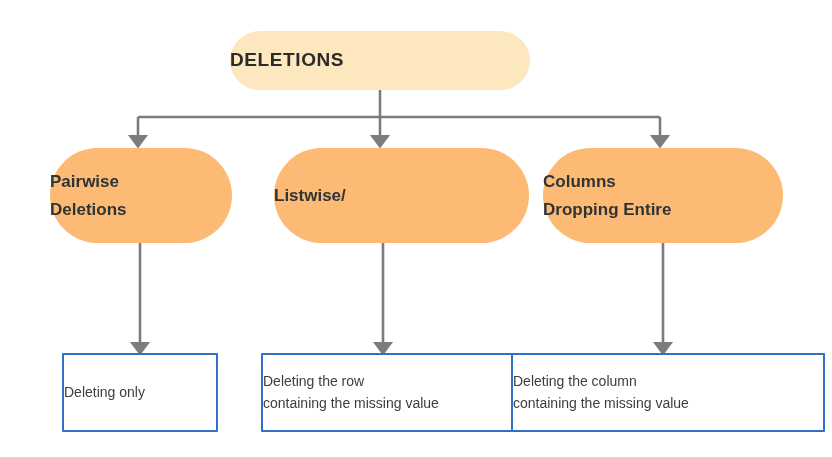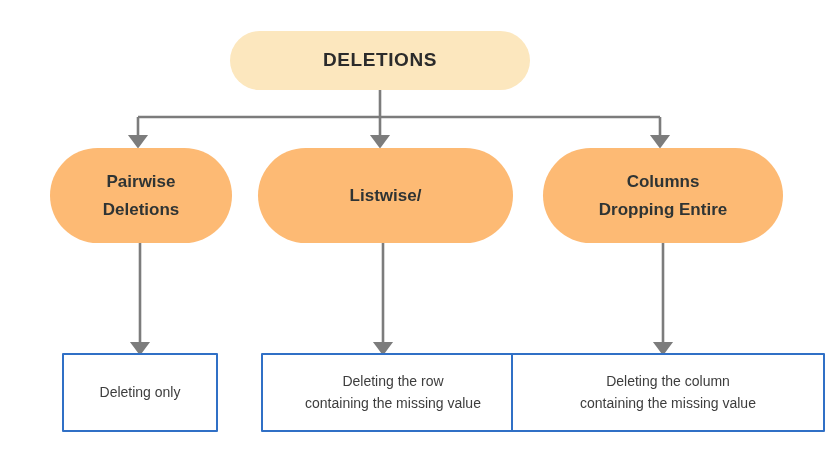--- a/index.html
+++ b/index.html
@@ -29,21 +29,21 @@
     height: 457px;
     z-index: 1;
   }
   
   .node {
     position: absolute;
     z-index: 2;
     box-sizing: border-box;
     display: flex;
     flex-direction: column;
-    align-items: center;
+    align-items: flex-start;
     justify-content: center;
     text-align: center;
   }
   
   .root-node {
     left: 230px;
     top: 31px;
     width: 300px;
     height: 59px;
     background: #FCE7BE;
@@ -64,21 +64,21 @@
     border-radius: 48px;
   }
   .pill-node .line {
     font-size: 17px;
     font-weight: bold;
     color: #2f3434;
     line-height: 1.62;
     white-space: nowrap;
   }
   #pill-pairwise   { left: 50px;  width: 182px; }
-  #pill-listwise   { left: 258px; width: 255px; }
+  #pill-listwise   { left: 274px; width: 255px; }
   #pill-columns    { left: 543px; width: 240px; }
 
   
   .box-node {
     top: 353px;
     height: 79px;
     background: #ffffff;
     border: 2px solid #3070C6;
     border-radius: 1px;
   }

